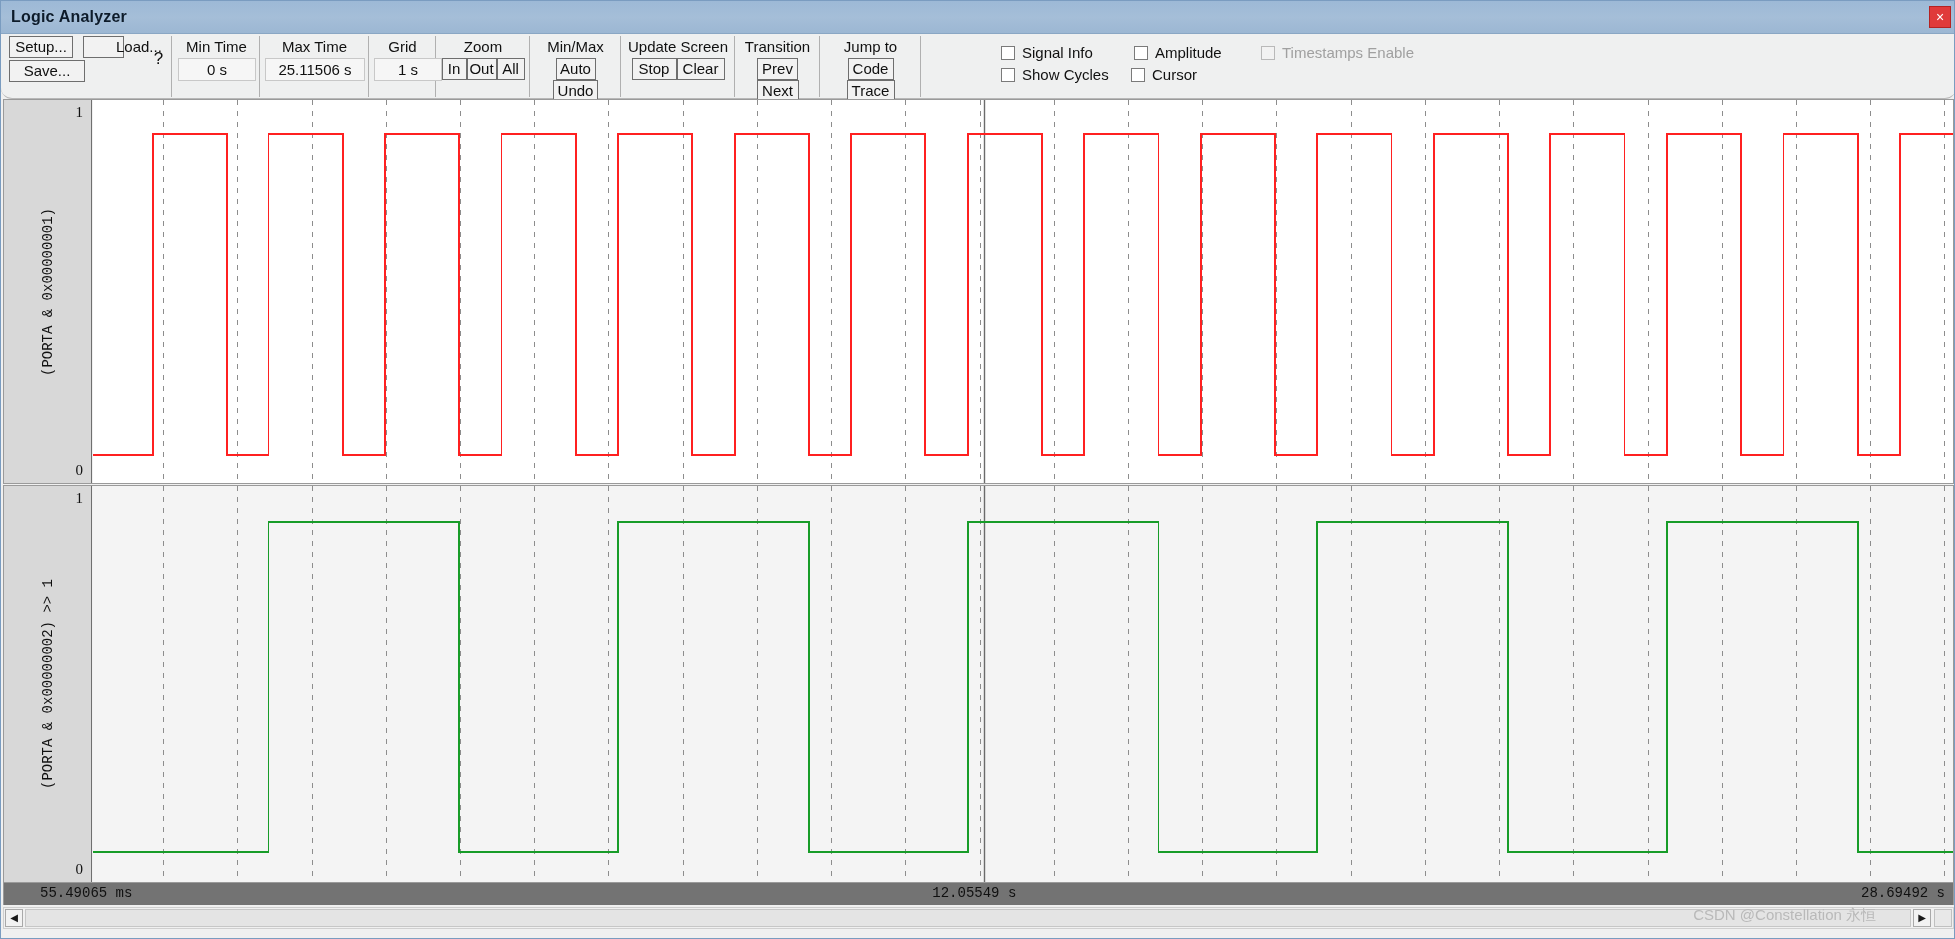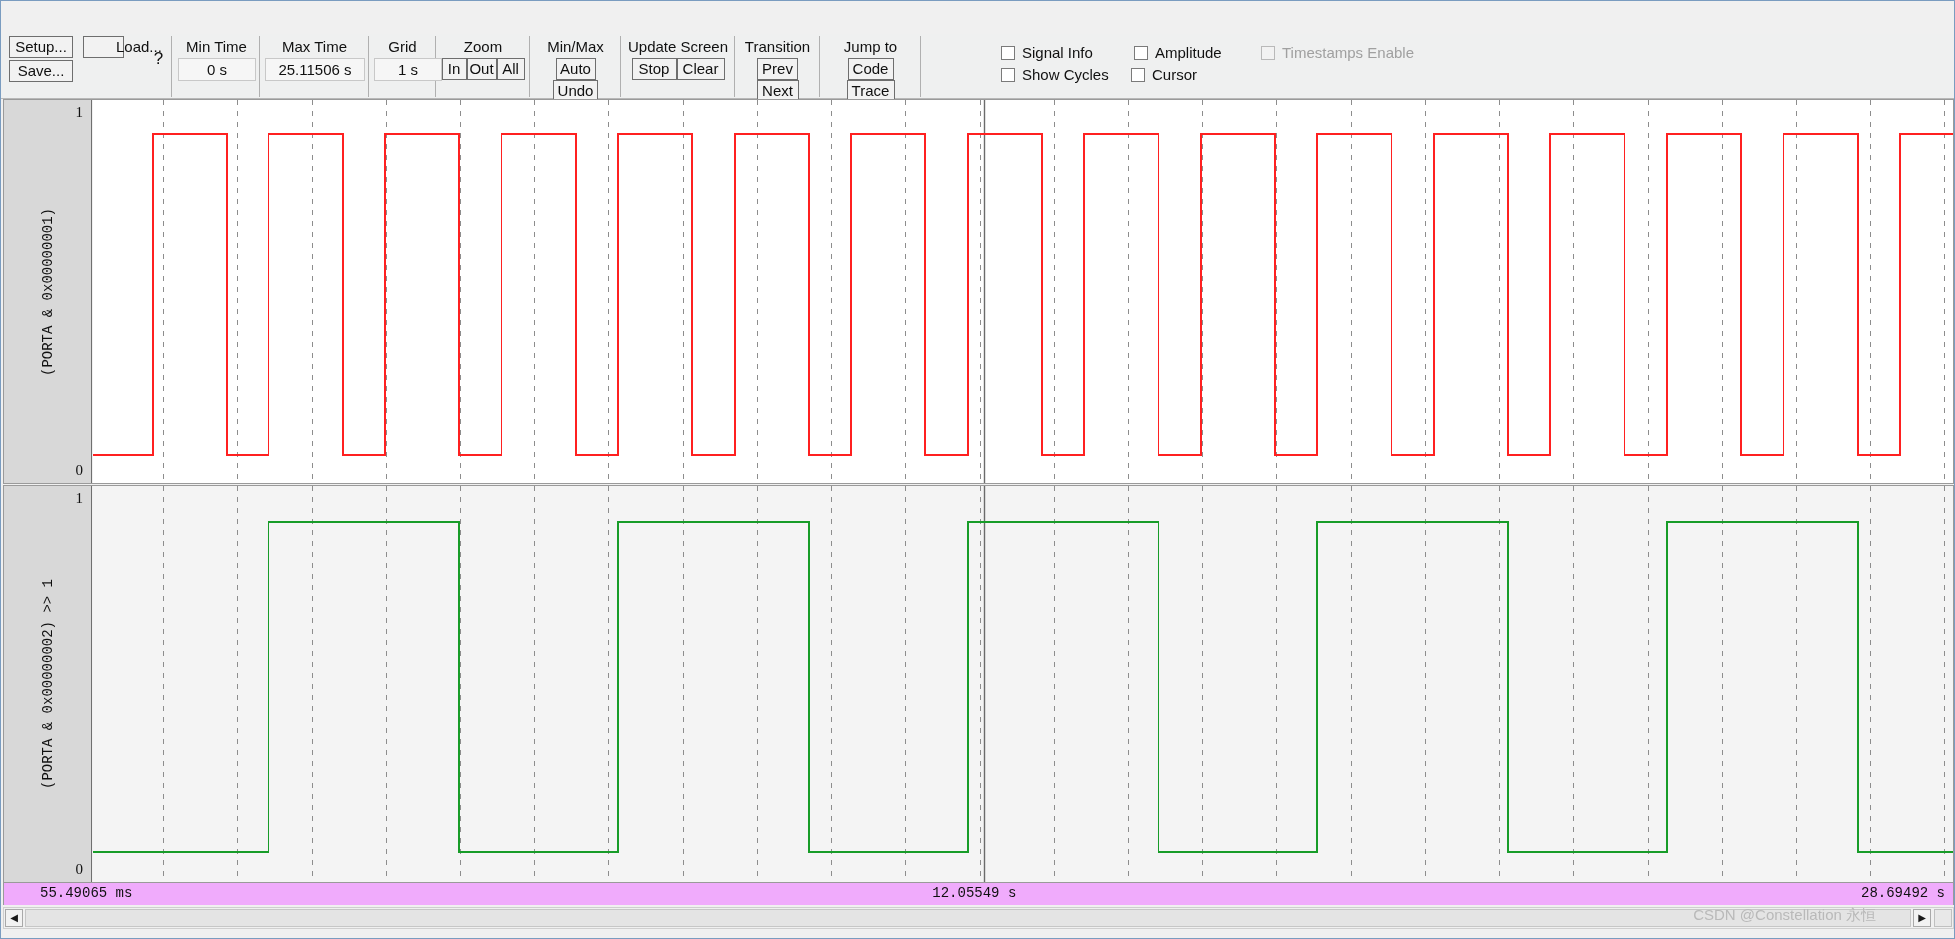--- a/index.html
+++ b/index.html
@@ -39,20 +39,21 @@
     font-family: "Liberation Sans", sans-serif;
     cursor: pointer;
   }
 
   
   .toolbar {
     position: absolute; left: 0; top: 33px;
     width: 1955px; height: 65px;
     background: #eff0f0;
     border-bottom: 1px solid #b8b8b8;
+    border-radius: 11px;
   }
   .tb-group {
     position: absolute; top: 2px; height: 61px;
     border-right: 1px solid #b0b0b0;
     padding: 0 4px;
   }
   .grp-label {
     width: 100%; text-align: center;
     font-size: 15px; color: #101010;
     height: 22px; line-height: 22px;
@@ -142,21 +143,21 @@
     overflow: hidden;
   }
   #chan0 .canvas-holder { background: #ffffff; }
   #chan1 .canvas-holder { background: #f4f4f4; }
   .canvas-holder svg { display: block; }
 
   
   .timeaxis {
     position: absolute; left: 2px; top: 882px;
     width: 1951px; height: 22px;
-    background: #f0abfc;
+    background: #737373;
     border-left: 1px solid #9a9a9a;
     border-right: 1px solid #9a9a9a;
   }
   .tlabel {
     position: absolute; top: 2px;
     font-size: 14px; color: #101010;
     font-family: "Liberation Mono", monospace;
     white-space: nowrap;
   }
   .tlabel.left { left: 36px; }
@@ -201,29 +202,33 @@
     font-family: "Liberation Sans", sans-serif;
     white-space: nowrap;
     pointer-events: none;
   }
 </style>
 </head>
 <body>
 
 <div id="app">
 
+  <div class="titlebar">
+    <div class="title">Logic Analyzer</div>
+    <div class="close-btn">×</div>
+  </div>
 
   <div class="toolbar">
 
     <div class="tb-group" id="g-files" style="left:4px;width:110px;border-right:none;">
       <div style="height:24px;">
         <span class="btn" style="width:64px;">Setup...</span>
       </div>
       <div style="height:24px;">
-        <span class="btn" style="width:64px;margin-left:0px;">Save...</span>
+        <span class="btn" style="width:76px;margin-left:0px;">Save...</span>
       </div>
     </div>
 
     <div class="tb-group" id="g-loadsave" style="left:78px;width:72px;border-right:none;">
       <div style="height:24px;">
         <span class="btn" style="width:41px;padding-left:32px;">Load...</span>
       </div>
     </div>
 
     <div class="tb-group" id="g-help" style="left:145px;width:26px;border-right:1px solid #b0b0b0;">

